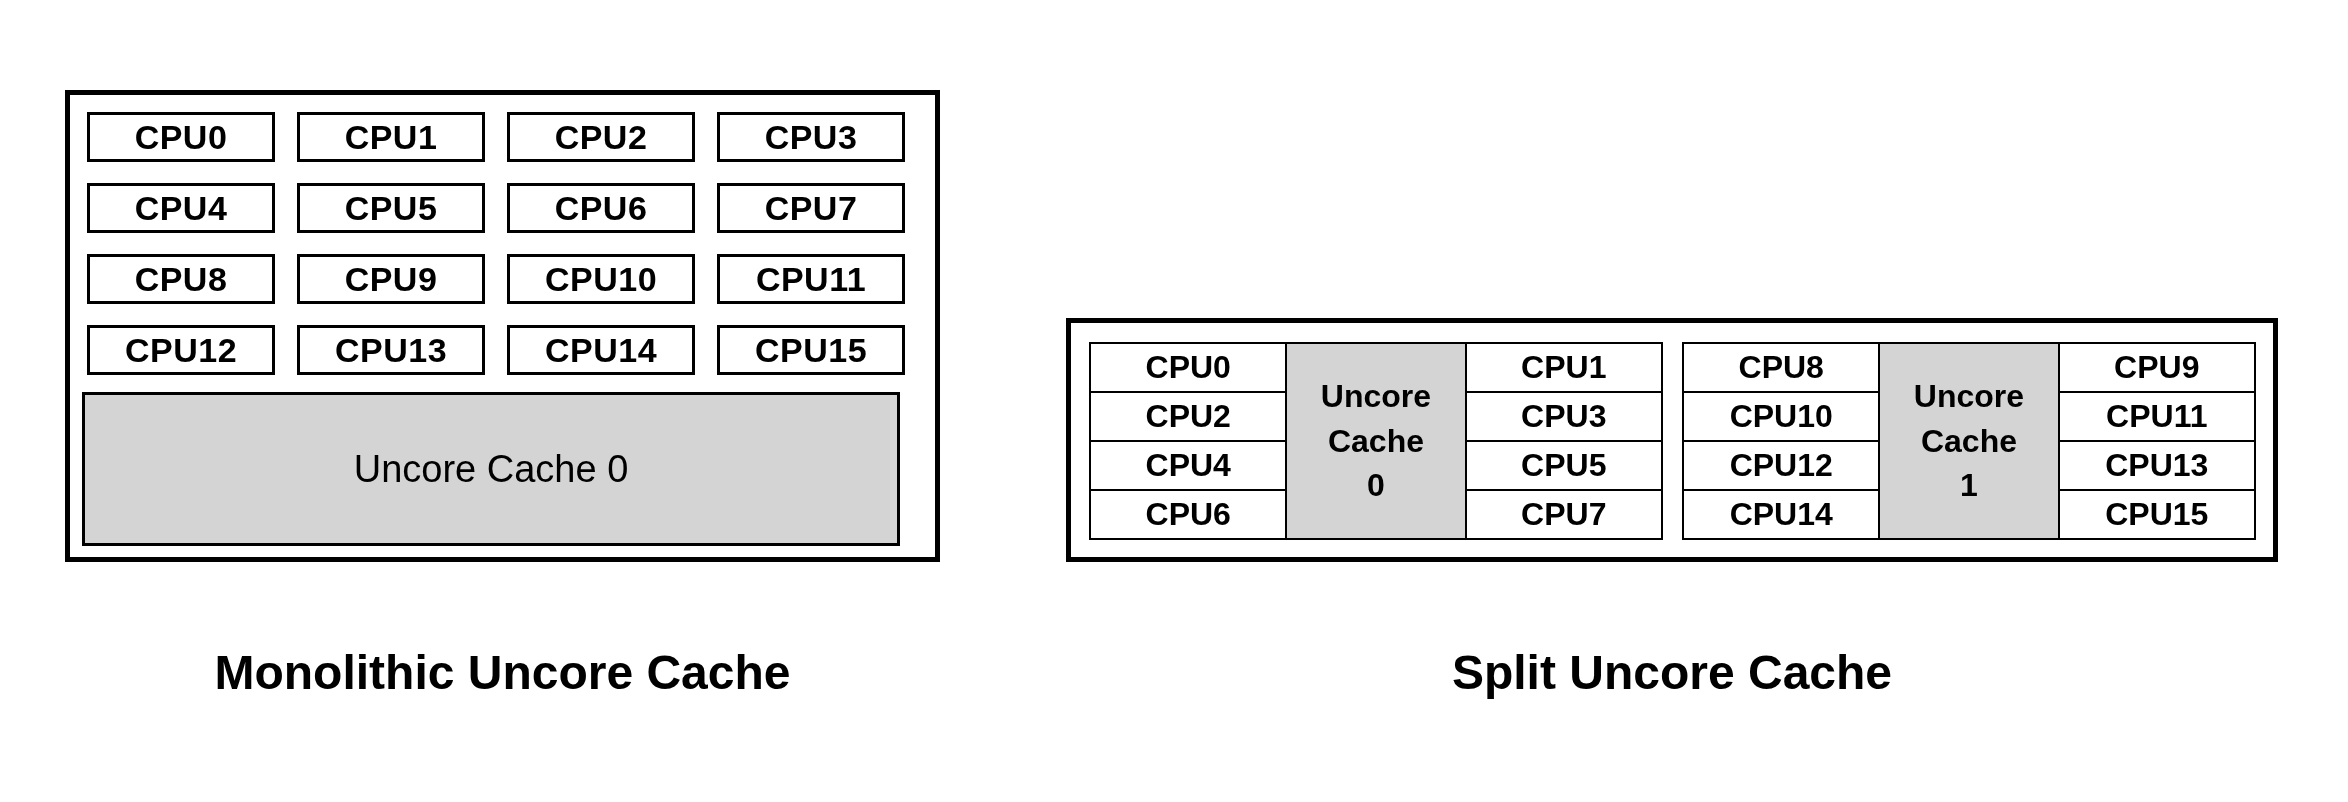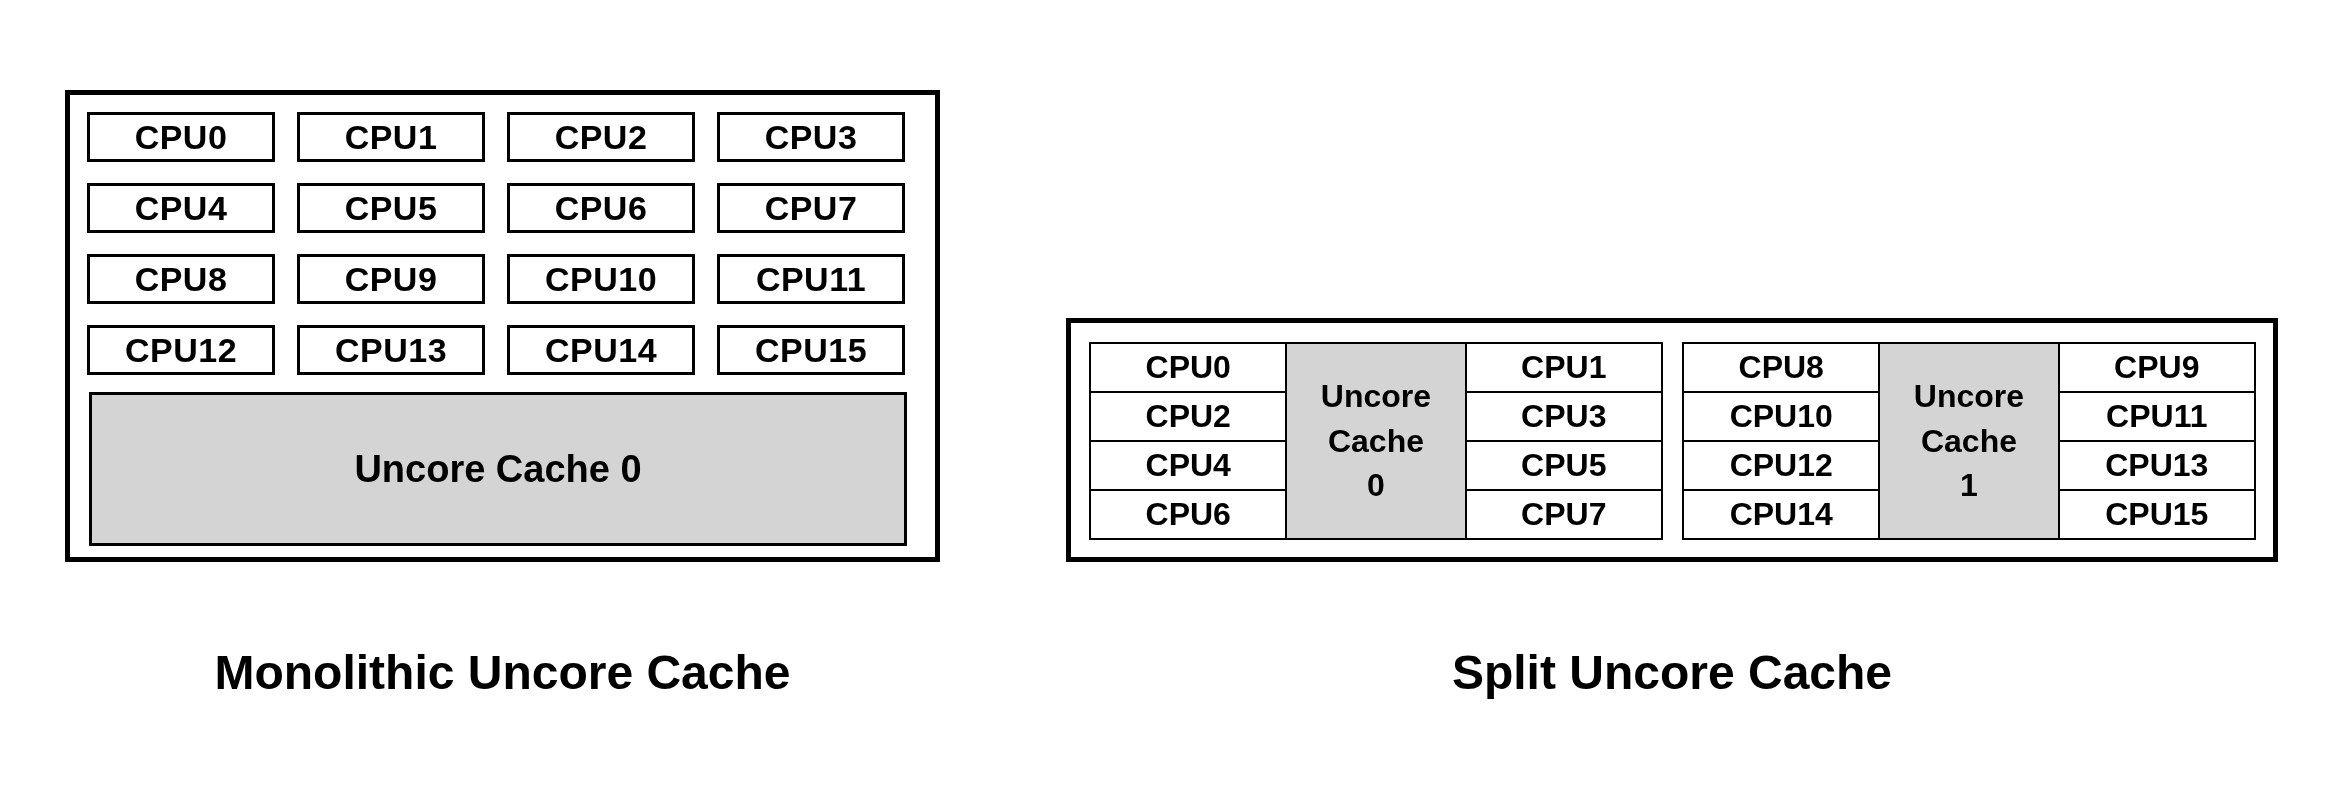--- a/index.html
+++ b/index.html
@@ -45,29 +45,29 @@
     background: var(--background);
     display: flex;
     align-items: center;
     justify-content: center;
     font-size: 34px;
     font-weight: bold;
     letter-spacing: 0.5px;
   }
   .mono-cache {
     position: absolute;
-    left: 19px; top: 297px;
+    left: 12px; top: 297px;
     width: 818px; height: 154px;
     border: 3px solid var(--border);
     background: var(--cache-fill);
     display: flex;
     align-items: center;
     justify-content: center;
     font-size: 38px;
-    font-weight: bold;
+    font-weight: normal;
   }
 
   
   .split-outer {
     position: absolute;
     left: 1066px; top: 318px;
     width: 1212px; height: 244px;
     border: 5px solid var(--border);
     background: var(--background);
   }

